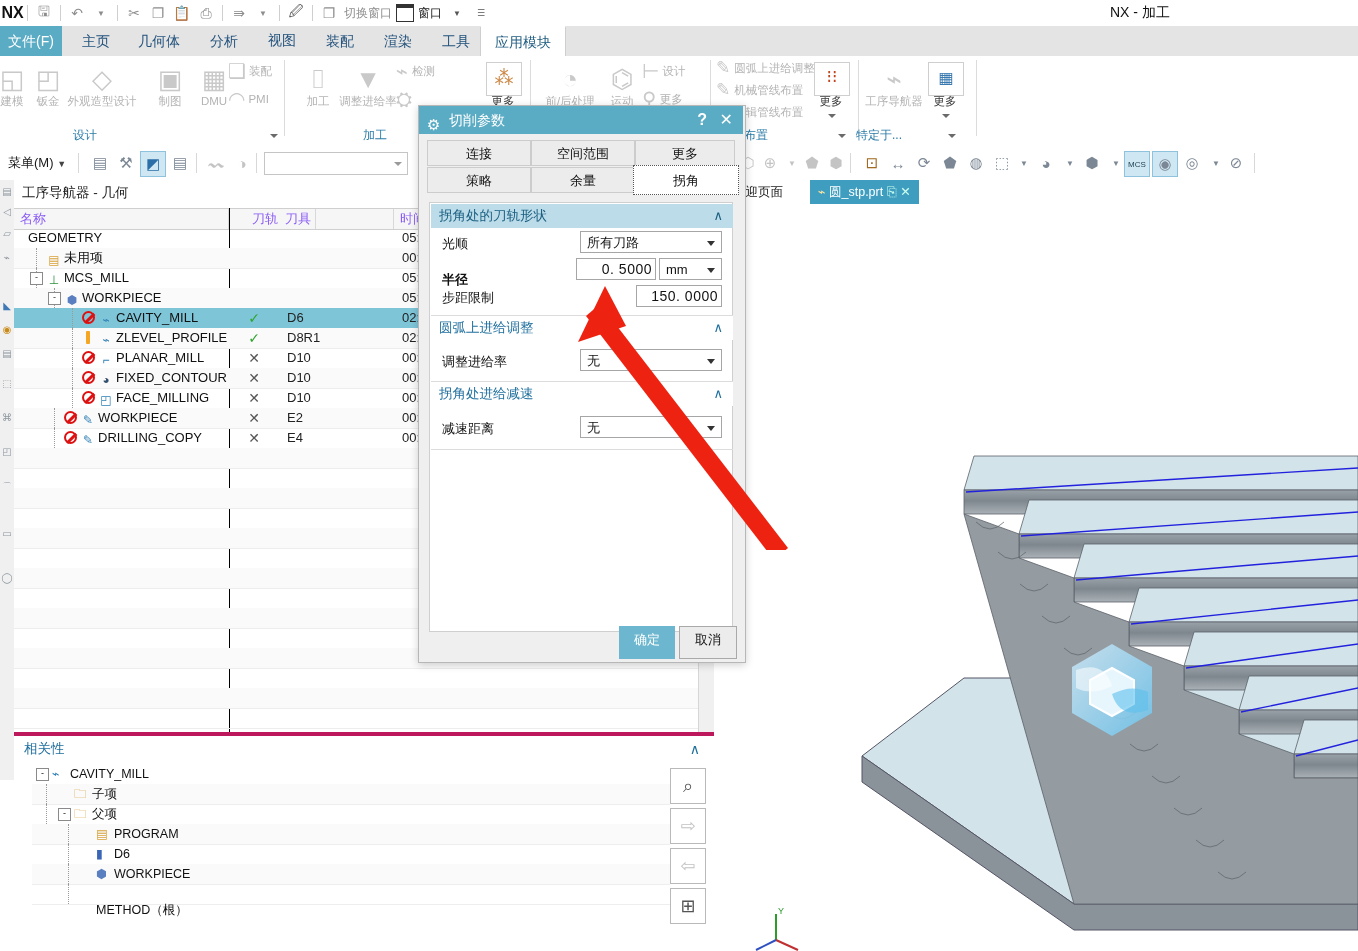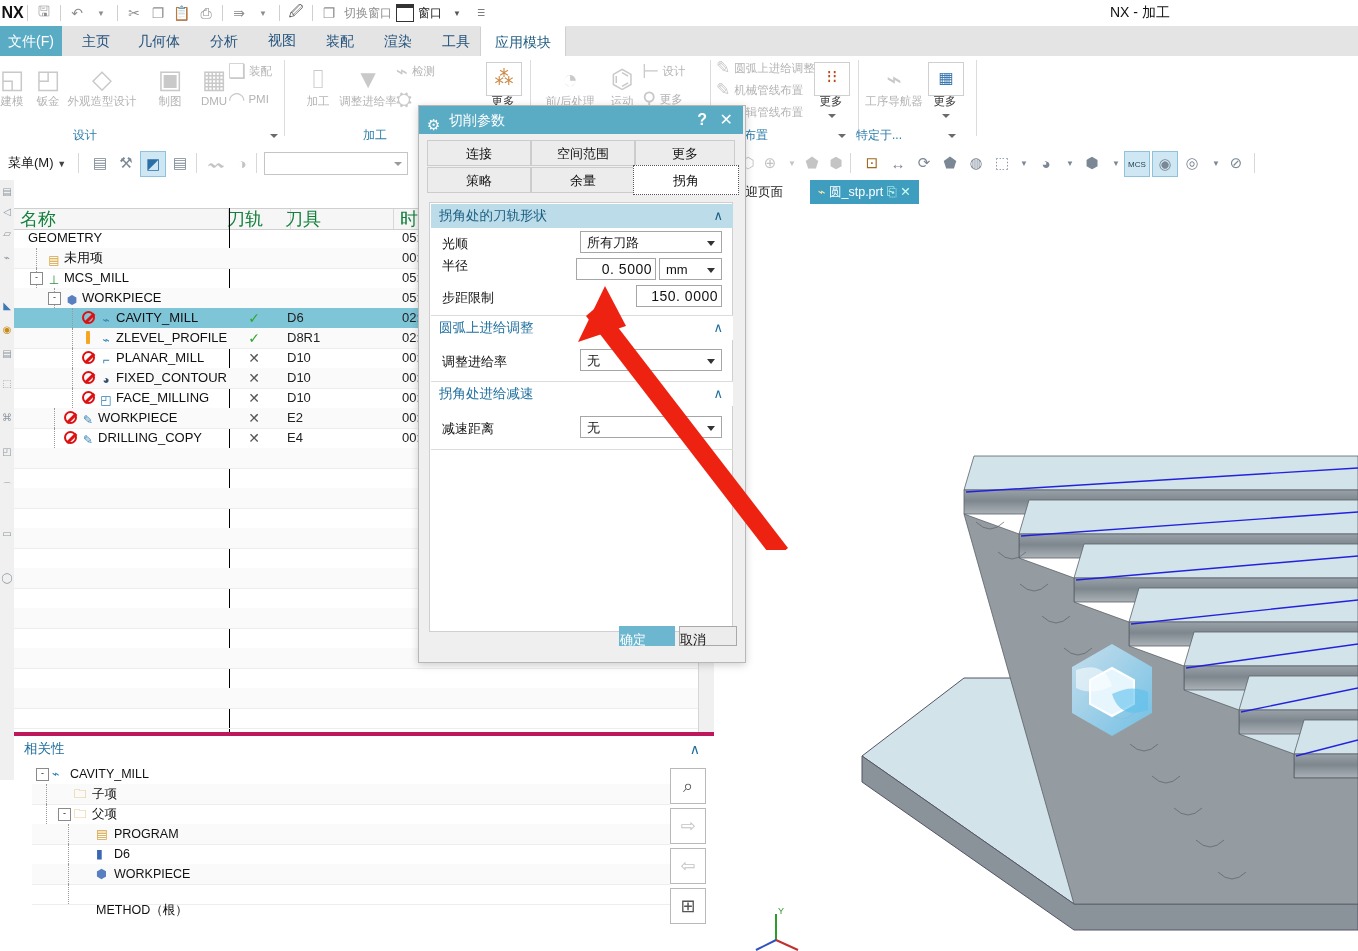--- a/index.html
+++ b/index.html
@@ -49,21 +49,21 @@
   .combo-empty{position:absolute;top:6px;height:21px;border:1px solid #c5c5c5;background:#fff;}
 
   
   #leftdock{left:0;top:180px;width:14px;height:600px;background:#f0f0f0;border-right:1px solid #d3d3d3;}
   .ldico{position:absolute;left:1px;width:12px;height:14px;font-size:10px;color:#8d97a0;display:flex;align-items:center;justify-content:center;}
 
   
   #navpanel{left:14px;top:180px;width:700px;height:552px;background:#ffffff;border-right:1px solid #d0d0d0;}
   #navtitle{position:absolute;left:0;top:0;width:700px;height:26px;line-height:26px;padding-left:8px;font-size:13.5px;color:#1a1a1a;box-sizing:border-box;background:#fff;}
   #navhdr{position:absolute;left:0;top:28px;width:684px;height:20px;background:#f6f6f6;border-top:1px solid #cfcfcf;border-bottom:1px solid #cfcfcf;}
-  .hcell{position:absolute;top:0;height:20px;line-height:20px;font-size:18px;color:#15803d;padding-left:6px;box-sizing:border-box;border-right:1px solid #d8d8d8;}
+  .hcell{position:absolute;top:0;height:20px;line-height:20px;font-size:13px;color:#8b5cf6;padding-left:6px;box-sizing:border-box;border-right:1px solid #d8d8d8;}
   .trow{position:absolute;left:0;width:684px;height:20px;border-bottom:1px solid #ededed;}
   .trow.alt{background:#fafafa;}
   .trow.sel .c-name,.trow.sel .c-path,.trow.sel .c-tool,.trow.sel .c-time{background:#7ec5d8;}
   .c-name{position:absolute;left:0;top:0;width:215px;height:20px;line-height:20px;font-size:13px;color:#111;white-space:nowrap;overflow:hidden;}
   .c-path{position:absolute;left:215px;top:0;width:50px;height:20px;line-height:20px;text-align:center;font-size:14px;}
   .c-tool{position:absolute;left:265px;top:0;width:115px;height:20px;line-height:20px;padding-left:8px;font-size:13px;box-sizing:border-box;}
   .c-time{position:absolute;left:380px;top:0;width:304px;height:20px;line-height:20px;padding-left:8px;font-size:13px;box-sizing:border-box;}
   .vline{position:absolute;top:28px;width:1px;background:#000;}
   .ok{color:#2fa52f;font-weight:bold;}
   .xm{color:#555;}
@@ -105,21 +105,21 @@
   .secbar .st{position:absolute;left:8px;top:0;line-height:24px;font-size:13.5px;color:#1b5f80;}
   .secbar .chev{position:absolute;right:10px;top:0;line-height:24px;font-size:13px;color:#1b5f80;}
   .sec2{position:absolute;left:1px;width:302px;height:24px;background:#ffffff;border-top:1px solid #dcdcdc;}
   .sec2 .st{position:absolute;left:8px;top:0;line-height:24px;font-size:13.5px;color:#1f6f9e;}
   .sec2 .chev{position:absolute;right:10px;top:0;line-height:24px;font-size:13px;color:#1f6f9e;}
   .flbl{position:absolute;font-size:13px;color:#111;}
   .fselect{position:absolute;height:22px;border:1px solid #a6a6a6;background:#fff;box-sizing:border-box;}
   .fselect .v{position:absolute;left:6px;top:0;line-height:21px;font-size:13px;color:#111;}
   .fselect .ar{position:absolute;right:6px;top:9px;width:0;height:0;border-left:4px solid transparent;border-right:4px solid transparent;border-top:5px solid #333;}
   .finput{position:absolute;height:22px;border:1px solid #a6a6a6;background:#fff;box-sizing:border-box;text-align:right;padding-right:3px;font-size:14px;color:#111;line-height:21px;letter-spacing:.5px;font-family:"Liberation Sans",sans-serif;}
-  .dlgbtn{position:absolute;height:20px;line-height:26px;text-align:left;font-size:13px;box-sizing:border-box;}
+  .dlgbtn{position:absolute;height:33px;line-height:26px;text-align:center;font-size:13px;box-sizing:border-box;}
   #btnok{background:#6cb7cf;color:#fff;border:1px solid #6cb7cf;}
   #btncancel{background:#ececec;color:#111;border:1px solid #a9a9a9;}
 
   
   #redarrow{left:560px;top:280px;width:240px;height:270px;pointer-events:none;}
 </style>
 </head>
 <body>
 
 <div class="abs" id="titlebar">
@@ -348,23 +348,24 @@
   <div class="ldico" style="top:166px;">▤</div>
   <div class="ldico" style="top:196px;">⬚</div>
   <div class="ldico" style="top:230px;">⌘</div>
   <div class="ldico" style="top:264px;">◰</div>
   <div class="ldico" style="top:300px;">⌒</div>
   <div class="ldico" style="top:346px;">▭</div>
   <div class="ldico" style="top:390px;">◯</div>
 </div>
 
 <div class="abs" id="navpanel">
+  <div id="navtitle">工序导航器 - 几何</div>
   <div id="navhdr">
     <div class="hcell" style="left:0;width:215px;">名称</div>
-    <div class="hcell" style="left:207px;width:70px;">刀轨</div>
+    <div class="hcell" style="left:232px;width:70px;">刀轨</div>
     <div class="hcell" style="left:265px;width:115px;">刀具</div>
     <div class="hcell" style="left:380px;width:304px;border-right:none;">时间</div>
   </div>
   <div class="vline" style="left:215px;height:524px;"></div>
   <div id="navrows">
       <div class="trow" style="top: 48px;">
         <div class="c-name">
           <span style="position:absolute;left:14px;top:0;line-height:20px;">GEOMETRY</span>
         </div>
         <div class="c-path"></div>
@@ -738,21 +739,21 @@
 
     <div class="secbar" style="top:1px;">
       <span class="st">拐角处的刀轨形状</span>
       <span class="chev">∧</span>
     </div>
     <div class="flbl" style="left:12px;top:32px;">光顺</div>
     <div class="fselect" style="left:150px;top:28px;width:142px;">
       <span class="v">所有刀路</span>
       <span class="ar"></span>
     </div>
-    <div class="flbl" style="left:12px;top:54px;">半径</div>
+    <div class="flbl" style="left:12px;top:68px;font-weight:bold;">半径</div>
     <div class="finput" style="left:146px;top:55px;width:80px;">0. 5000</div>
     <div class="fselect" style="left:229px;top:55px;width:63px;">
       <span class="v">mm</span>
       <span class="ar"></span>
     </div>
     <div class="flbl" style="left:12px;top:86px;">步距限制</div>
     <div class="finput" style="left:206px;top:82px;width:86px;">150. 0000</div>
 
     <div class="sec2" style="top:112px;">
       <span class="st">圆弧上进给调整</span>

